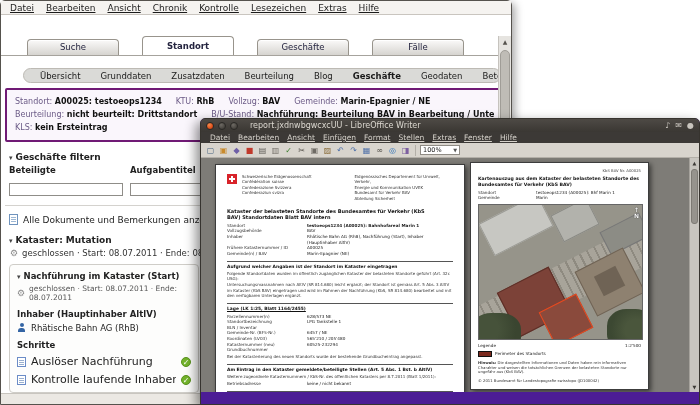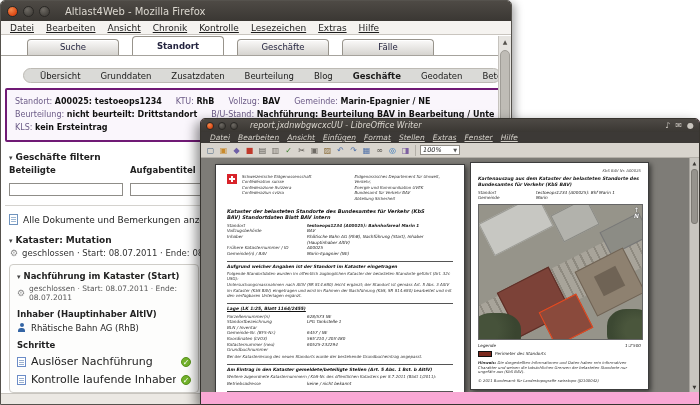--- a/index.html
+++ b/index.html
@@ -15,21 +15,21 @@
   #ff-window .titlebar { height:20px; padding:0 6px; gap:5px; }
   .wbtn { width:11px; height:11px; border-radius:50%; border:1px solid #2a2825; }
   .wbtn.close { background:radial-gradient(circle at 35% 30%, #f28a4c, #dd4814 70%); }
   .wbtn.plain { background:radial-gradient(circle at 35% 30%, #6e6a64, #47443f 70%); }
   .title-text { color:#dcd8d0; font-size:10px; margin-left:10px; white-space:nowrap; }
   .ff-menubar { height:14px; background:#f5f3f0; border-bottom:1px solid #c9c5bf;
     display:flex; align-items:center; padding-left:3px; }
   .ff-menubar .menu-item { font-size:9px; color:#1c1c1c; padding:0 6px; text-decoration:underline; white-space:nowrap; }
 
   .ff-content { position:absolute; top:35px; left:0; right:0; bottom:0; background:#fff; overflow:hidden; }
-  .tabs-row { display:flex; gap:13px; padding:3px 0 0 26px; height:20px; position:relative; }
+  .tabs-row { display:flex; gap:23px; padding:3px 0 0 26px; height:20px; position:relative; }
   .tabs-row::after { content:''; position:absolute; left:0; right:12px; bottom:0; border-bottom:1px solid #a6a39d; }
   .tab { width:92px; height:16px; line-height:15px; text-align:center; font-size:8.5px; color:#24243f;
     background:linear-gradient(#fbfaf9,#d6d4d0); border:1px solid #98948c; border-bottom:none;
     border-radius:4px 4px 0 0; box-shadow:inset 0 1px 0 #fff; z-index:1; }
   .tab.active { background:#ffffff; height:19px; margin-top:-3px; line-height:18px; z-index:3; font-weight:bold; }
   .subnav { margin:12px 10px 0 22px; height:15px; background:#dadad7; border:1px solid #bdbab4;
     border-radius:8px; display:flex; align-items:center; padding:0 6px; }
   .subnav .subnav-item { font-size:8.5px; color:#1b1b1b; padding:0 10px; white-space:nowrap; }
   .subnav .subnav-item.active { font-weight:bold; }
 
@@ -78,22 +78,22 @@
   .ff-scrollbar { position:absolute; top:35px; right:0; bottom:0; width:13px; background:#e6e4e0;
     border-left:1px solid #c6c3be; }
   .ff-scroll-thumb { position:absolute; top:14px; left:1px; width:10px; height:80px;
     background:#bfbcb6; border:1px solid #a09d97; border-radius:5px; }
   .scroll-arrow { position:absolute; left:0; width:12px; height:12px; font-size:6px; color:#55524d;
     text-align:center; line-height:12px; }
   .ff-statusbar { position:absolute; left:0; right:0; bottom:0; height:11px; background:#ebe8e3;
     border-top:1px solid #c8c5bf; }
 
   
-  #lo-window { left:200px; top:118px; width:500px; height:287px; background:#f9a8d4;
-    border:1px solid #37342f; box-shadow:-4px 4px 12px rgba(0,0,0,.45);font-style:italic; }
+  #lo-window { left:200px; top:118px; width:500px; height:287px; background:#4c1d95;
+    border:1px solid #37342f; box-shadow:-4px 4px 12px rgba(0,0,0,.45); }
   #lo-window .titlebar { height:13px; padding:0 5px; gap:4px; }
   #lo-window .wbtn { width:8px; height:8px; }
   #lo-window .title-text { font-size:8px; margin-left:8px; }
   .indicators { margin-left:auto; display:flex; gap:5px; }
   .indicators span { color:#c9c5be; font-size:8px; line-height:13px; }
   .lo-menubar { height:11px; background:#3c3936; display:flex; align-items:center; padding-left:5px; }
   .lo-menubar .menu-item { font-size:7.5px; color:#d6d2cb; padding:0 4px; text-decoration:underline; white-space:nowrap; }
   .lo-toolbar { height:15px; background:#d8d4cd; border-bottom:1px solid #b3afa8;
     display:flex; align-items:center; gap:2px; padding:0 4px; }
   .tb-icon { width:11px; height:11px; border-radius:2px; font-size:8px; line-height:11px; text-align:center; flex:none; }
@@ -160,26 +160,20 @@
   .legend-item span { font-size:4.2px; color:#222; }
   .hint { margin-top:4px; font-size:3.8px; line-height:4.8px; color:#333; }
   .copyright { margin-top:3px; font-size:3.8px; color:#333; }
 </style>
 </head>
 <body>
 
 <div id="desktop">
 
   <div class="window" id="ff-window">
-    <div class="titlebar">
-      <span class="wbtn close"></span>
-      <span class="wbtn plain"></span>
-      <span class="wbtn plain"></span>
-      <span class="title-text">Altlast4Web - Mozilla Firefox</span>
-    </div>
     <div class="ff-menubar">
 
     <span class="menu-item">Datei</span>
         <span class="menu-item">Bearbeiten</span>
         <span class="menu-item">Ansicht</span>
         <span class="menu-item">Chronik</span>
         <span class="menu-item">Kontrolle</span>
         <span class="menu-item">Lesezeichen</span>
         <span class="menu-item">Extras</span>
         <span class="menu-item">Hilfe</span>

